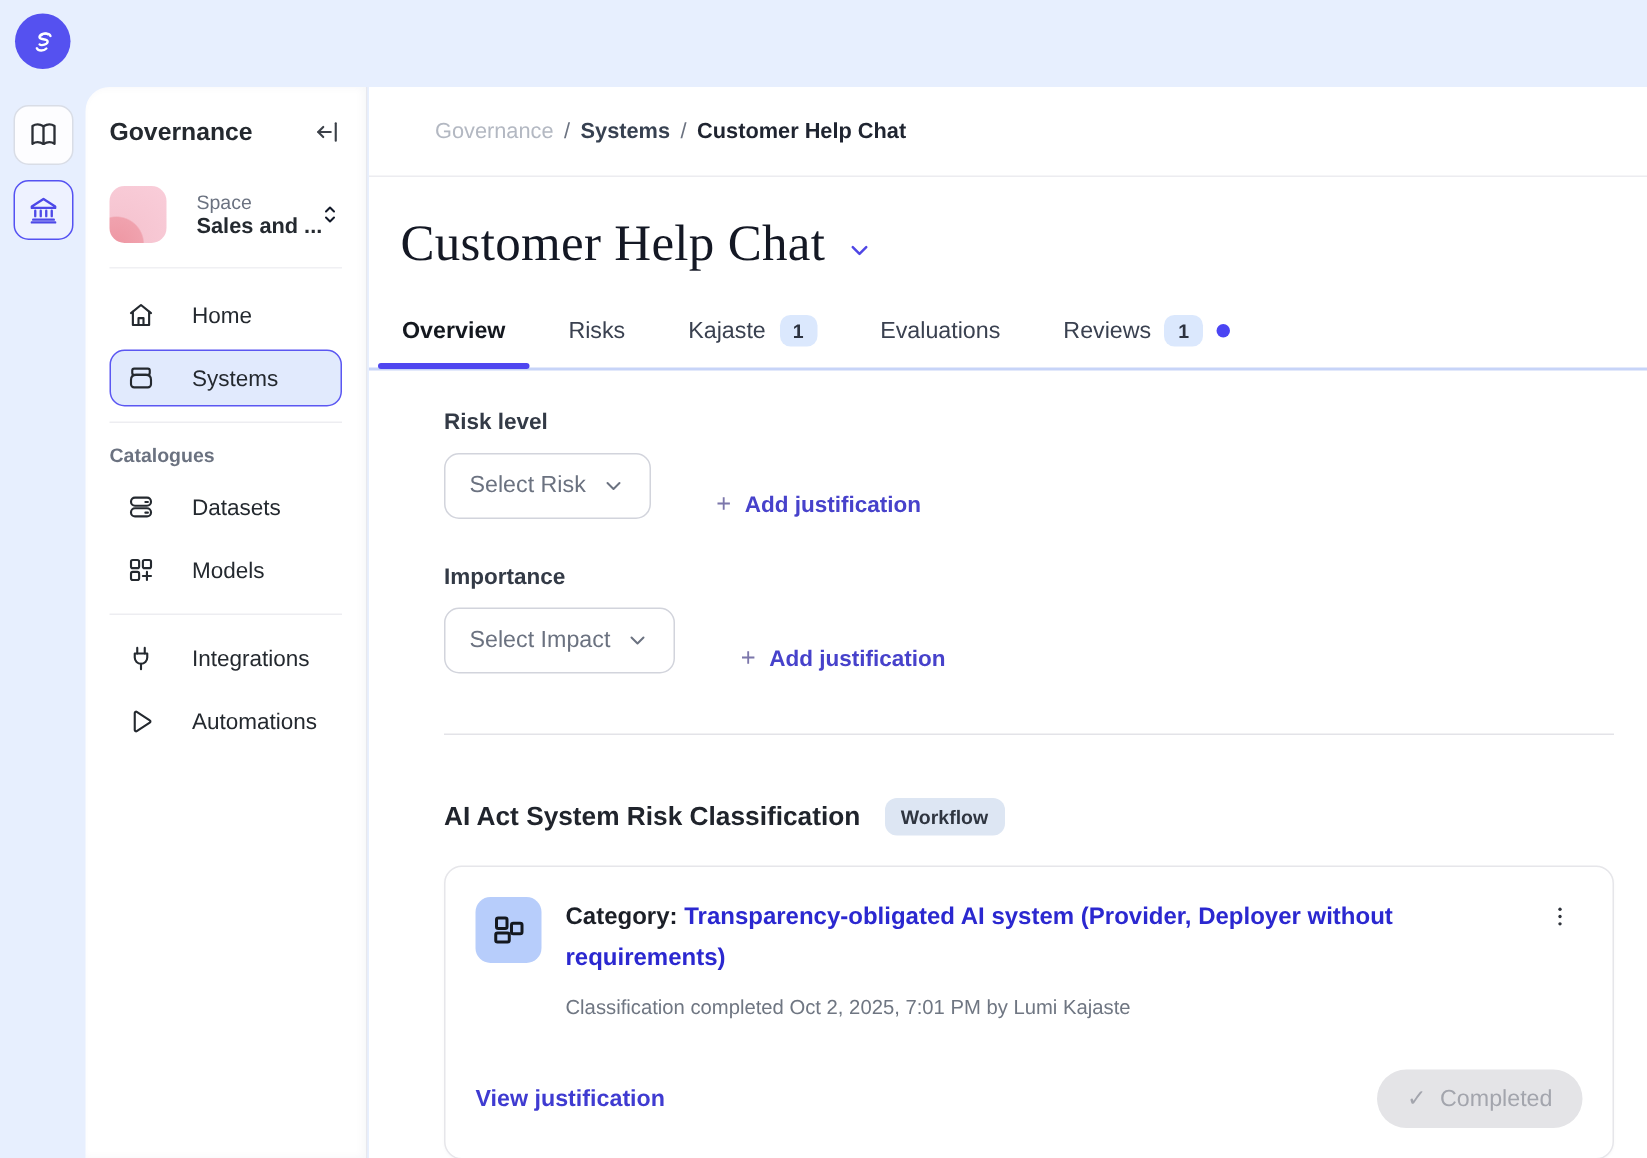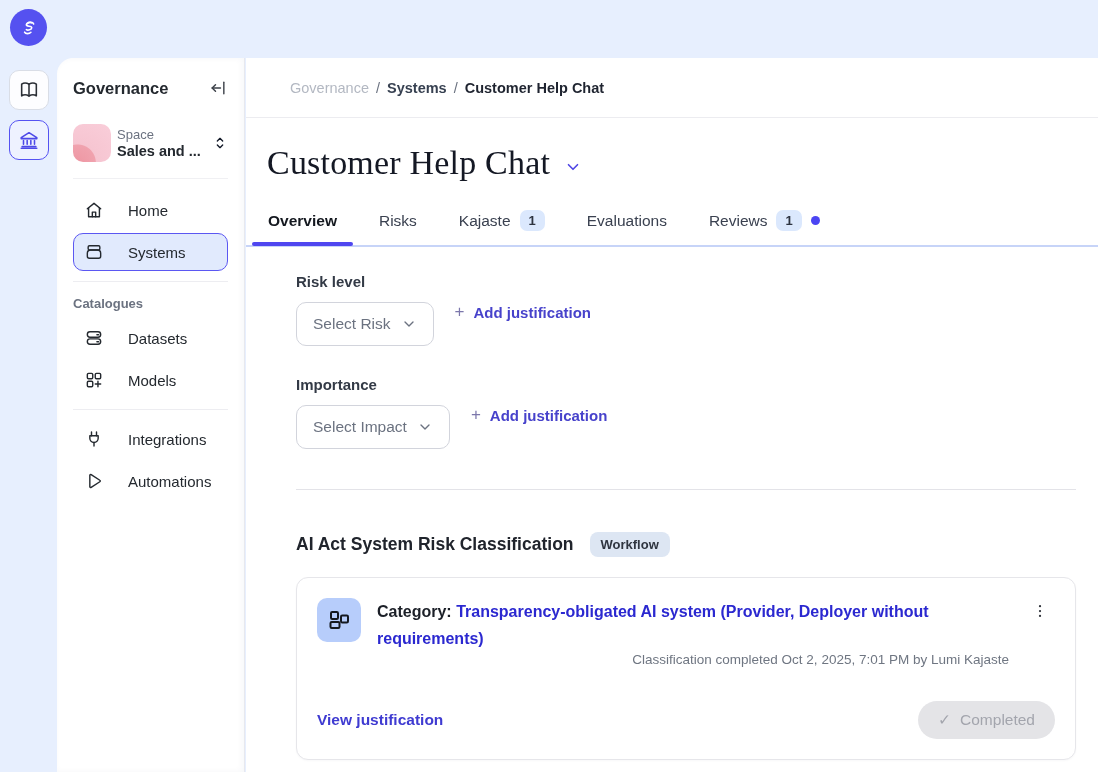--- a/index.html
+++ b/index.html
@@ -42,21 +42,21 @@
     position: absolute; left: 57px; top: 58px; width: 188px; bottom: 0;
     background: #ffffff; border-top-left-radius: 16px;
     border-right: 1px solid #e7e8ee;
     box-shadow: -2px 0 6px rgba(30,40,90,.04) inset;
     padding: 20px 16px 16px 16px;
   }
   .sb-header { display: flex; align-items: center; justify-content: space-between; margin-bottom: 26px; }
   .sb-title { font-size: 16.5px; font-weight: 700; color: #24292f; }
   .sb-collapse { color: #3b4048; cursor: pointer; }
 
-  .space-row { display: flex; align-items: center; gap: 6px; padding-bottom: 16px; border-bottom: 1px solid #f0f0f3; margin-bottom: 12px; cursor: pointer; }
+  .space-row { display: flex; align-items: center; gap: 20px; padding-bottom: 16px; border-bottom: 1px solid #f0f0f3; margin-bottom: 12px; cursor: pointer; }
   .space-avatar {
     width: 38px; height: 38px; border-radius: 10px; flex: 0 0 auto;
     background: radial-gradient(130% 130% at 12% 102%, #ee97a3 0%, #f0a2ae 36%, #f6c5d1 38%, #f9cdd9 100%);
   }
   .space-texts { flex: 1; min-width: 0; }
   .space-label { font-size: 13px; color: #6b7280; line-height: 1.25; }
   .space-name { font-size: 14.5px; font-weight: 700; color: #24292f; white-space: nowrap; }
   .space-caret { color: #111827; }
 
   .nav-item {
@@ -87,21 +87,21 @@
 
   .tabs-row { position: relative; display: flex; align-items: center; gap: 42px; padding: 10px 0 0 22px; border-bottom: 2px solid #c7d4f8; }
   .tab { display: flex; align-items: center; gap: 9px; font-size: 15.5px; color: #3a4150; padding: 8px 0 14px 0; position: relative; cursor: pointer; }
   .tab.active { color: #14181f; font-weight: 700; }
   .tab.active::after { content: ""; position: absolute; left: -16px; right: -16px; bottom: -2px; height: 4px; background: #4f46f0; border-radius: 3px; }
   .tab-badge { background: #dbe8fd; color: #2d3340; font-size: 13px; font-weight: 600; border-radius: 7px; padding: 3px 9px; }
   .tab-dot { width: 9px; height: 9px; border-radius: 50%; background: #4b45f3; }
 
   .content { padding: 26px 25px 0 50px; }
   .field-label { font-size: 15px; font-weight: 700; color: #333a46; margin-bottom: 12px; }
-  .field-row { display: flex; align-items: flex-start; gap: 21px; margin-bottom: 30px; }
+  .field-row { display: flex; align-items: flex-end; gap: 44px; margin-bottom: 30px; }
   .select-btn {
     display: inline-flex; align-items: center; gap: 10px;
     border: 1px solid #d2d4dc; border-radius: 10px; background: #fff;
     padding: 12px 16px; font-size: 15.5px; color: #6b7280; cursor: pointer;
     font-family: "Liberation Sans", sans-serif;
   }
   .select-caret { color: #6b7280; }
   .add-link { display: inline-flex; align-items: center; gap: 9px; font-size: 15px; font-weight: 600; color: #4742cb; cursor: pointer; }
   .add-plus { color: #7c77ab; font-size: 17px; font-weight: 500; }
 
@@ -116,21 +116,21 @@
     padding: 20px; background: #fff; box-shadow: 0 1px 2px rgba(20,30,60,.03);
   }
   .card-top { display: flex; align-items: flex-start; gap: 16px; }
   .card-icon {
     width: 44px; height: 44px; border-radius: 10px; background: #b7cdfb;
     display: flex; align-items: center; justify-content: center; flex: 0 0 auto; color: #14181f;
   }
   .card-texts { flex: 1; min-width: 0; max-width: 650px; }
   .card-category { font-size: 16px; font-weight: 700; line-height: 1.7; color: #1b1f27; }
   .cat-link { color: #2b28d0; cursor: pointer; }
-  .card-meta { font-size: 13.5px; color: #6f7682; margin-top: 0; text-align: right; }
+  .card-meta { font-size: 13.5px; color: #6f7682; margin-top: 12px; }
   .kebab { margin-left: auto; color: #2f333b; padding: 4px 6px; cursor: pointer; border-radius: 6px; }
 
   .card-bottom { display: flex; align-items: center; justify-content: space-between; margin-top: 34px; }
   .view-link { font-size: 15.5px; font-weight: 600; color: #3f3bd1; cursor: pointer; }
   .completed-btn {
     display: inline-flex; align-items: center; gap: 9px;
     background: #e4e4e7; color: #a3a5ad; border: none; border-radius: 999px;
     padding: 10px 20px; font-size: 15.5px; font-weight: 500;
     font-family: "Liberation Sans", sans-serif; cursor: default;
   }

